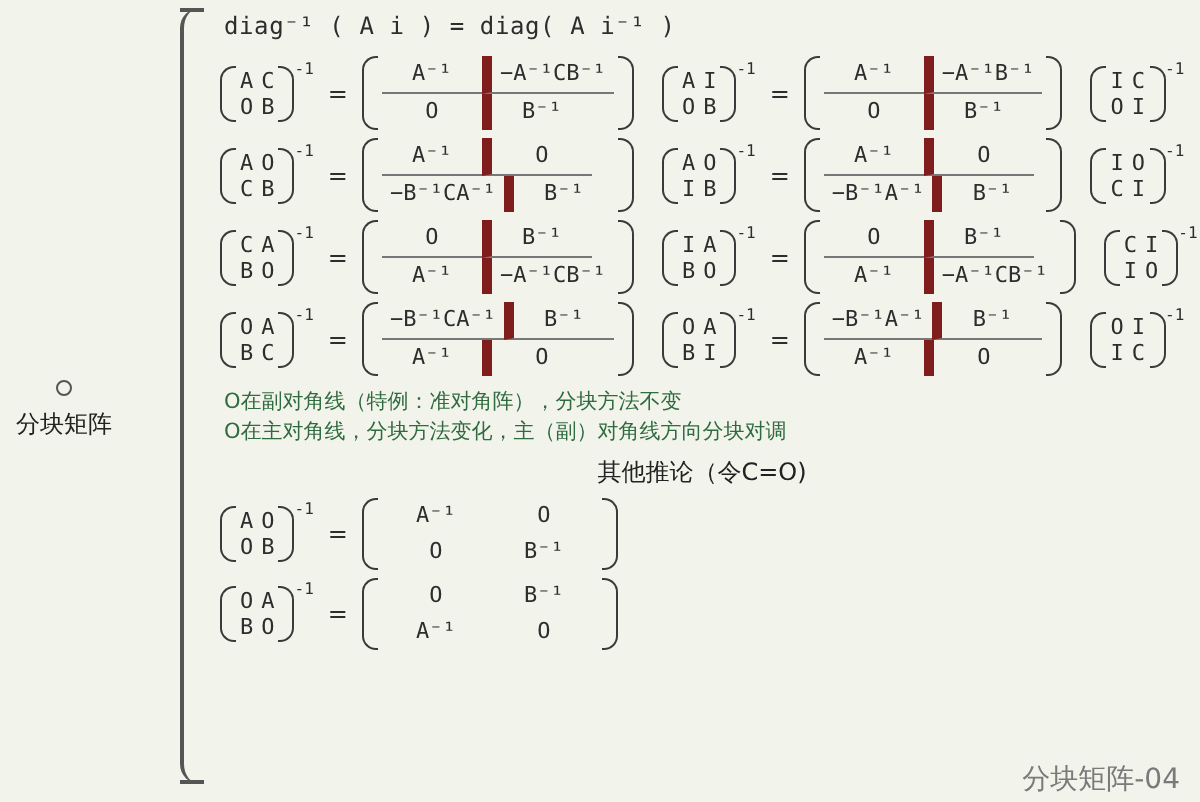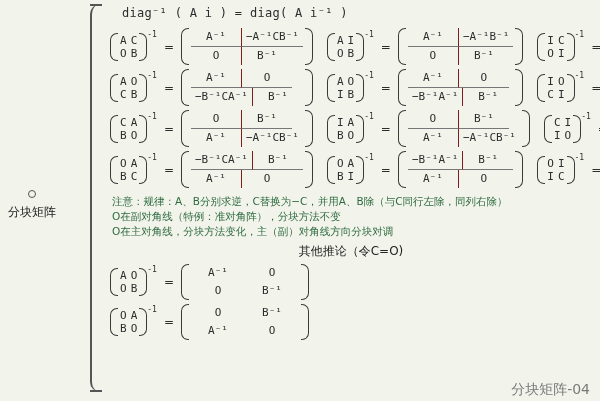--- a/index.html
+++ b/index.html
@@ -96,26 +96,26 @@
   }
   .grid .gr .gc{
     min-width:42px;
     padding:2px 4px;
     text-align:center;
     font-family:"DejaVu Sans Mono","Liberation Mono",monospace;
     font-size:11px;line-height:14px;
     white-space:nowrap;
   }
   .grid .gr.top .gc{border-bottom:1px solid #777;}
-  .grid .gr .gc.divl{border-left:1px solid #7f1d1d;}
+  .grid .gr .gc.divl{border-left:5px solid #7f1d1d;}
 
   
   .headline{
     font-family:"DejaVu Sans Mono","Liberation Mono",monospace;
-    font-size:12px;margin:2px 0 8px 12px;letter-spacing:0.3px;
+    font-size:12px;margin:2px 0 8px 2px;letter-spacing:0.3px;
   }
 
   .notes{color:#2f6b3f;font-size:10.5px;line-height:15px;margin:6px 0 2px 2px;}
   .notes div{white-space:nowrap;}
   .subhead{font-size:12px;color:#222;margin:4px 0 4px 2px;text-align:center;}
 
   .tail{
     position:absolute;right:10px;bottom:2px;
     font-size:14px;color:#7a7a7a;
   }
@@ -493,21 +493,20 @@
                   <span class="par r"></span>
                 </span>
                 <span class="sup mono" style="margin-top: 2px;">-1</span>
               </span>
               <span class="eqsign">=</span>
             </span>
           </div>
         </div>
 
       <div class="notes">
-        <div>注意：规律：A、B分别求逆，C替换为−C，并用A、B除（与C同行左除，同列右除）</div>
         <div>O在副对角线（特例：准对角阵），分块方法不变</div>
         <div>O在主对角线，分块方法变化，主（副）对角线方向分块对调</div>
       </div>
 
       <div class="subhead">其他推论（令C=O)</div>
 
       <div id="extra">
           <div class="eq-row">
             <span class="eq">
               <span style="display: inline-flex; align-items: flex-start;">

